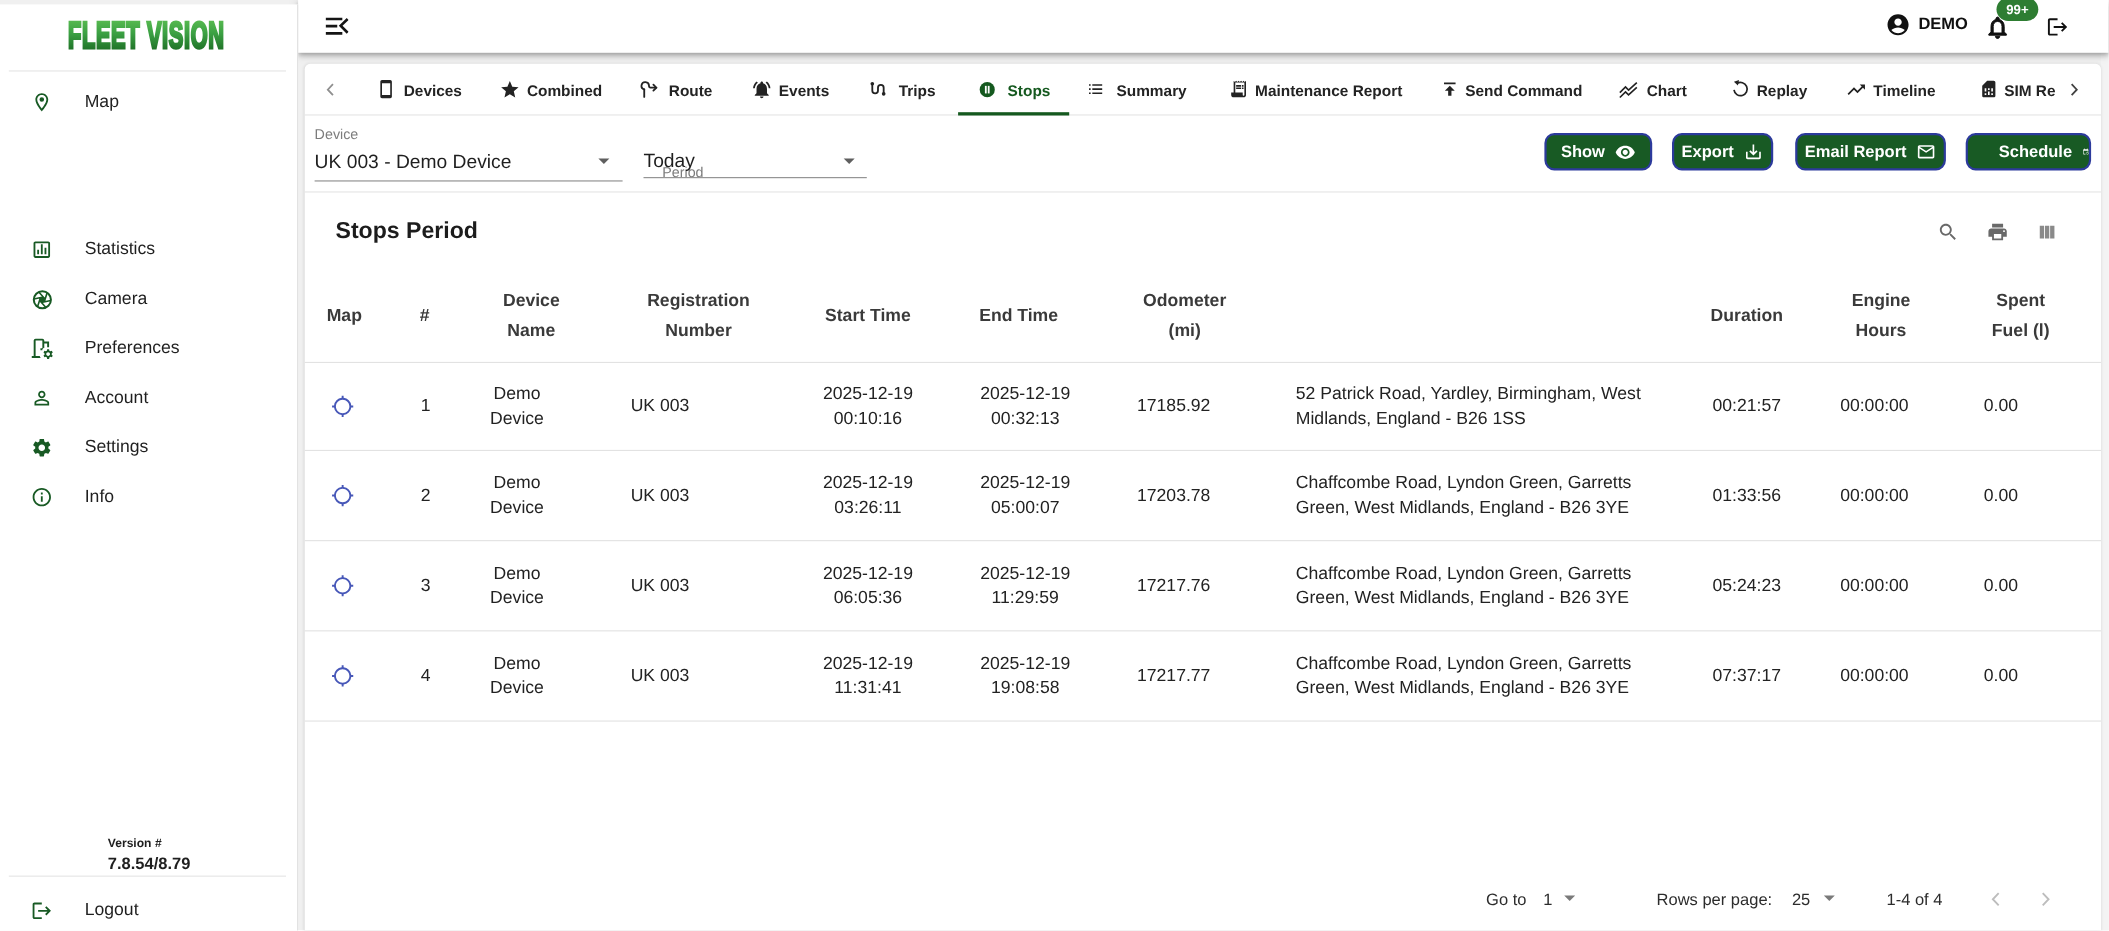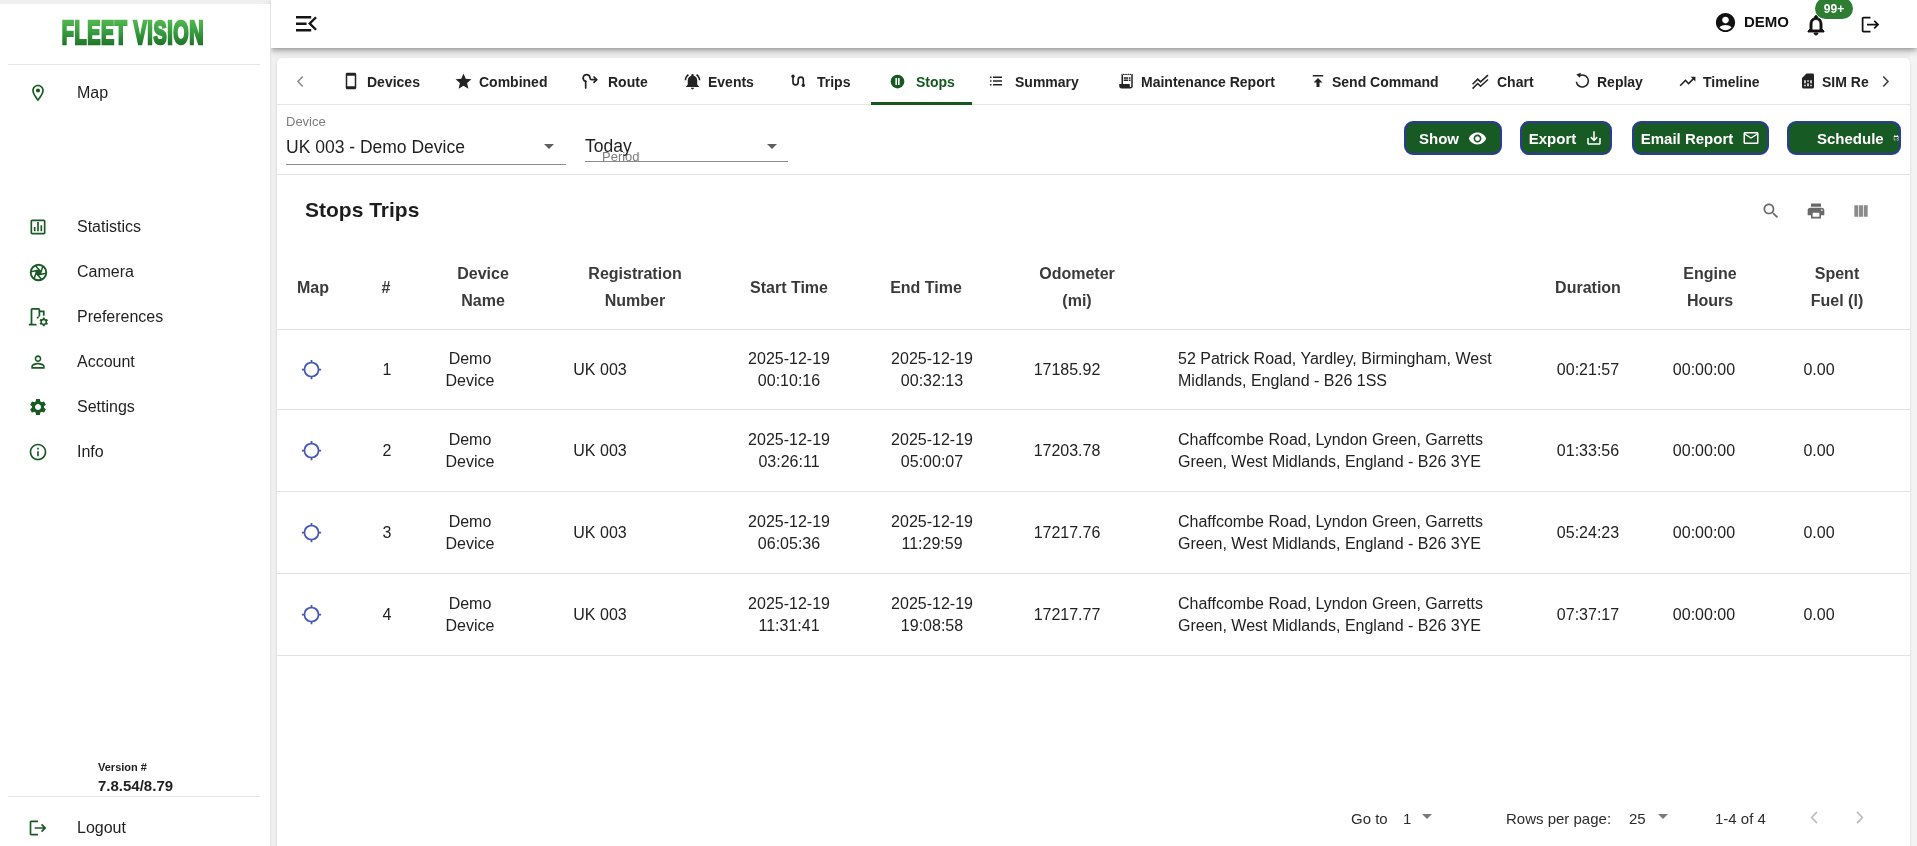--- a/index.html
+++ b/index.html
@@ -261,21 +261,21 @@
           <path d="M20 4H4c-1.1 0-1.99.9-1.99 2L2 18c0 1.1.9 2 2 2h16c1.1 0 2-.9 2-2V6c0-1.1-.9-2-2-2zm0 14H4V8l8 5 8-5v10zm-8-7L4 6h16l-8 5z"></path>
         </svg></div>
     <div class="gbtn" style="left:1510px;width:114px;padding-left:28px;">Schedule <svg width="18" height="18" viewBox="0 0 24 24" fill="#fff">
           <path d="M19 3h-1V1h-2v2H8V1H6v2H5c-1.1 0-2 .9-2 2v14c0 1.1.9 2 2 2h6v-2H5V8h14v3h2V5c0-1.1-.9-2-2-2z"></path>
           <g transform="translate(17.8,17.2)">
             <circle r="3.8" stroke="#fff" stroke-width="1.9" fill="none" stroke-dasharray="19.5 4.4" stroke-dashoffset="-14.5"></circle>
             <path d="M-0.4 -6.1 -0.4 -2.3 -4.3 -2.3 Z" fill="#fff"></path>
           </g>
         </svg></div>
     <div id="fdiv"></div>
-    <span id="rtitle">Stops Trips</span>
+    <span id="rtitle">Stops Period</span>
     <svg class="ticon" style="left:1484px;" width="20" height="20" viewBox="0 0 24 24" fill="#696969">
         <path d="M15.5 14h-.79l-.28-.27C15.41 12.59 16 11.11 16 9.5 16 5.91 13.09 3 9.5 3S3 5.91 3 9.5 5.91 16 9.5 16c1.61 0 3.09-.59 4.23-1.57l.27.28v.79l5 4.99L20.49 19l-4.99-5zm-6 0C7.01 14 5 11.99 5 9.5S7.01 5 9.5 5 14 7.01 14 9.5 11.99 14 9.5 14z"></path>
       </svg>
     <svg class="ticon" style="left:1529px;" width="20" height="20" viewBox="0 0 24 24" fill="#696969">
         <path d="M19 8H5c-1.66 0-3 1.34-3 3v6h4v4h12v-4h4v-6c0-1.66-1.34-3-3-3zm-3 11H8v-5h8v5zm3-7c-.55 0-1-.45-1-1s.45-1 1-1 1 .45 1 1-.45 1-1 1zm-1-9H6v4h12V3z"></path>
       </svg>
     <svg class="ticon" style="left:1574px;" width="20" height="20" viewBox="0 0 24 24" fill="#8a8a8a">
         <path d="M4 5h4.7v14H4zM9.65 5h4.7v14h-4.7zM15.3 5H20v14h-4.7z"></path>
       </svg>
     <div class="hrow">

